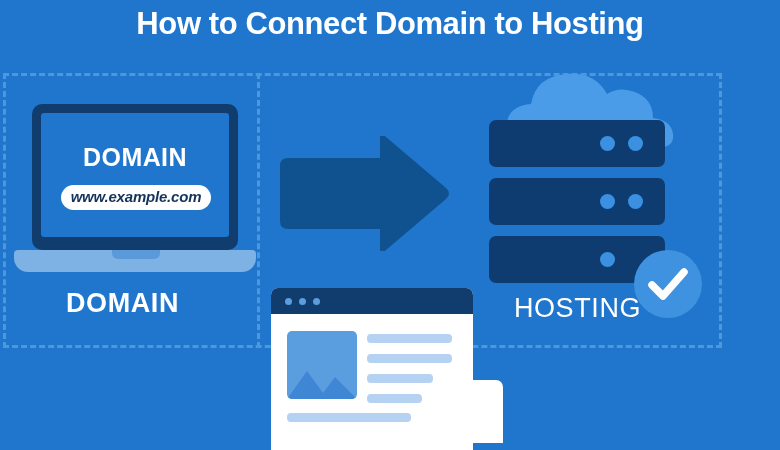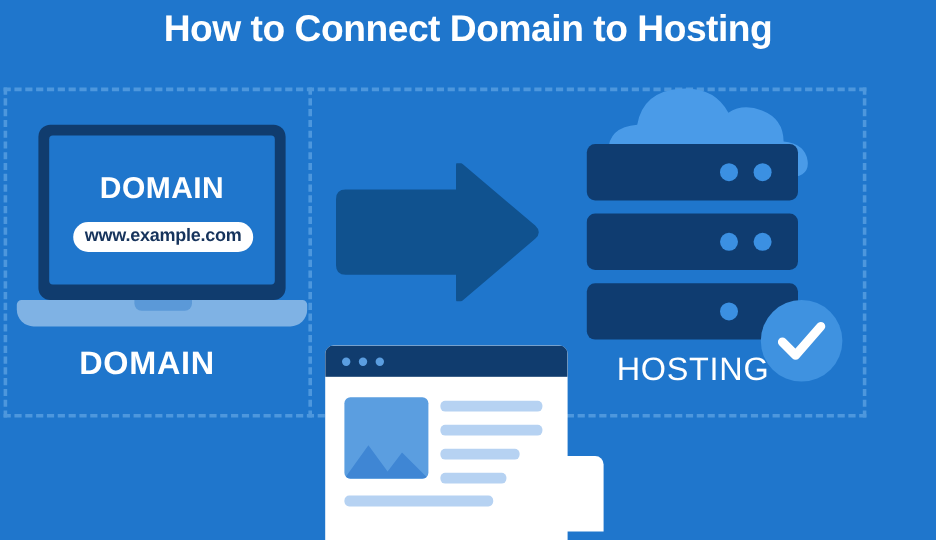--- a/index.html
+++ b/index.html
@@ -103,20 +103,21 @@
   .url-text {
     position: absolute;
     left: 0;
     top: 3px;
     width: 150px;
     text-align: center;
     color: #16335c;
     font-size: 15px;
     font-weight: bold;
     letter-spacing: -0.2px;
+    font-style: italic;
   }
   .laptop-base {
     position: absolute;
     left: 0px;
     top: 146px;
     width: 242px;
     height: 22px;
     background: #7fb2e4;
     border-radius: 4px 4px 14px 14px;
   }

